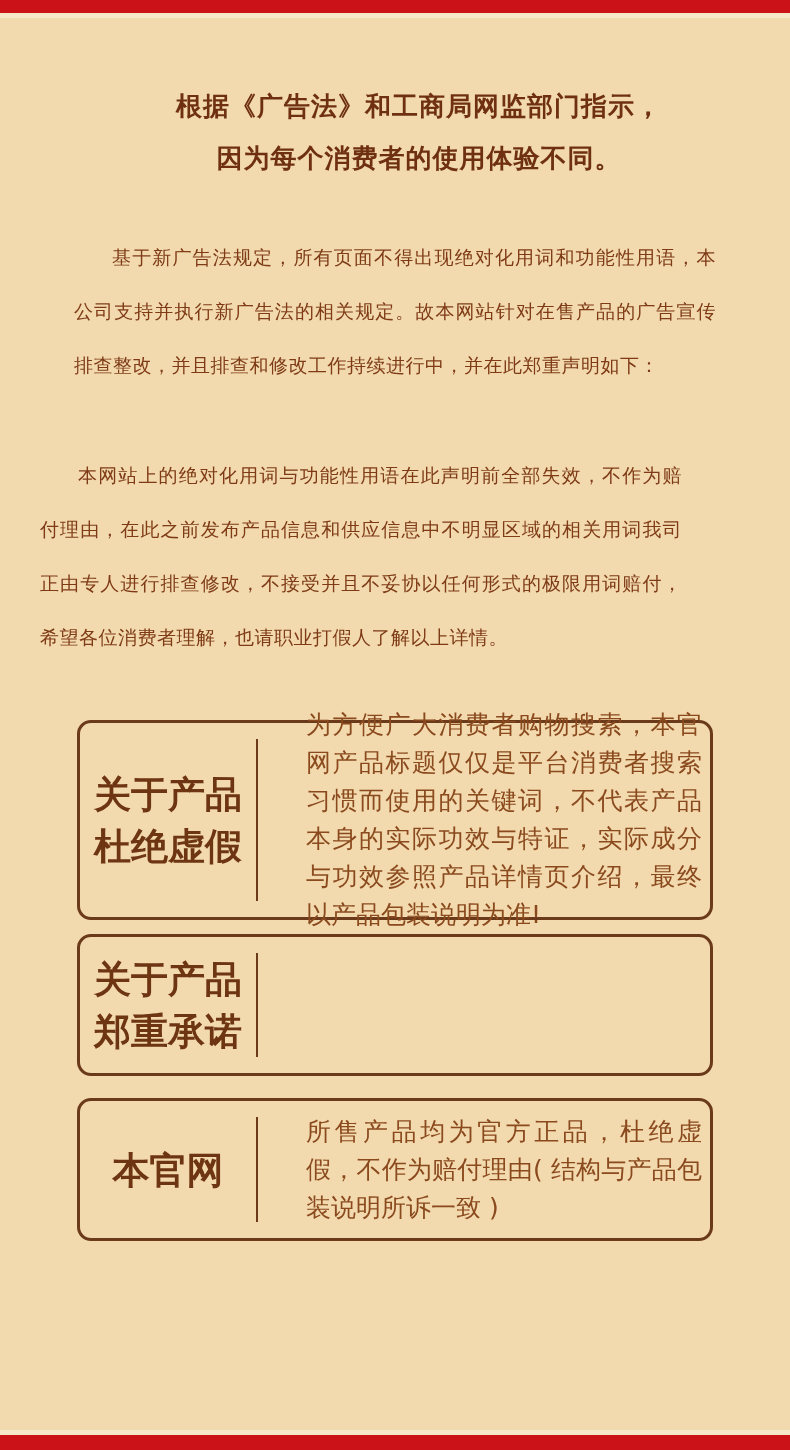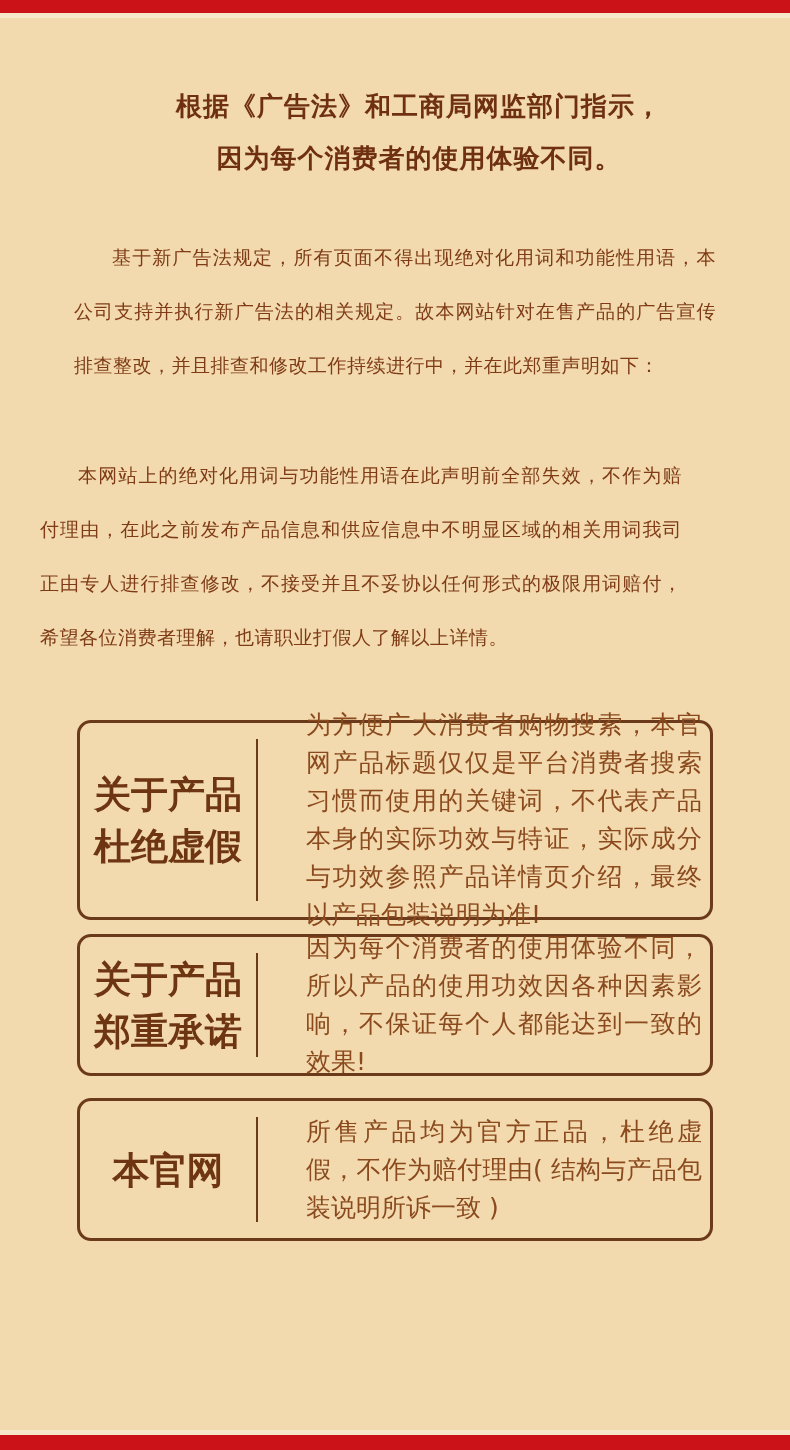--- a/index.html
+++ b/index.html
@@ -116,23 +116,20 @@
     <p>为方便广大消费者购物搜索，本官网产品标题仅仅是平台消费者搜索习惯而使用的关键词，不代表产品本身的实际功效与特证，实际成分与功效参照产品详情页介绍，最终以产品包装说明为准!</p>
   </div>
 </div>
 
 <div class="disclaimer-box b2">
   <div class="box-label">
     <span>关于产品</span>
     <span>郑重承诺</span>
   </div>
   <div class="box-divider"></div>
-  <div class="box-body">
-    <p>因为每个消费者的使用体验不同，所以产品的使用功效因各种因素影响，不保证每个人都能达到一致的效果!</p>
-  </div>
 </div>
 
 <div class="disclaimer-box b3">
   <div class="box-label">
     <span>本官网</span>
   </div>
   <div class="box-divider"></div>
   <div class="box-body">
     <p>所售产品均为官方正品，杜绝虚假，不作为赔付理由( 结构与产品包装说明所诉一致 )</p>
   </div>

